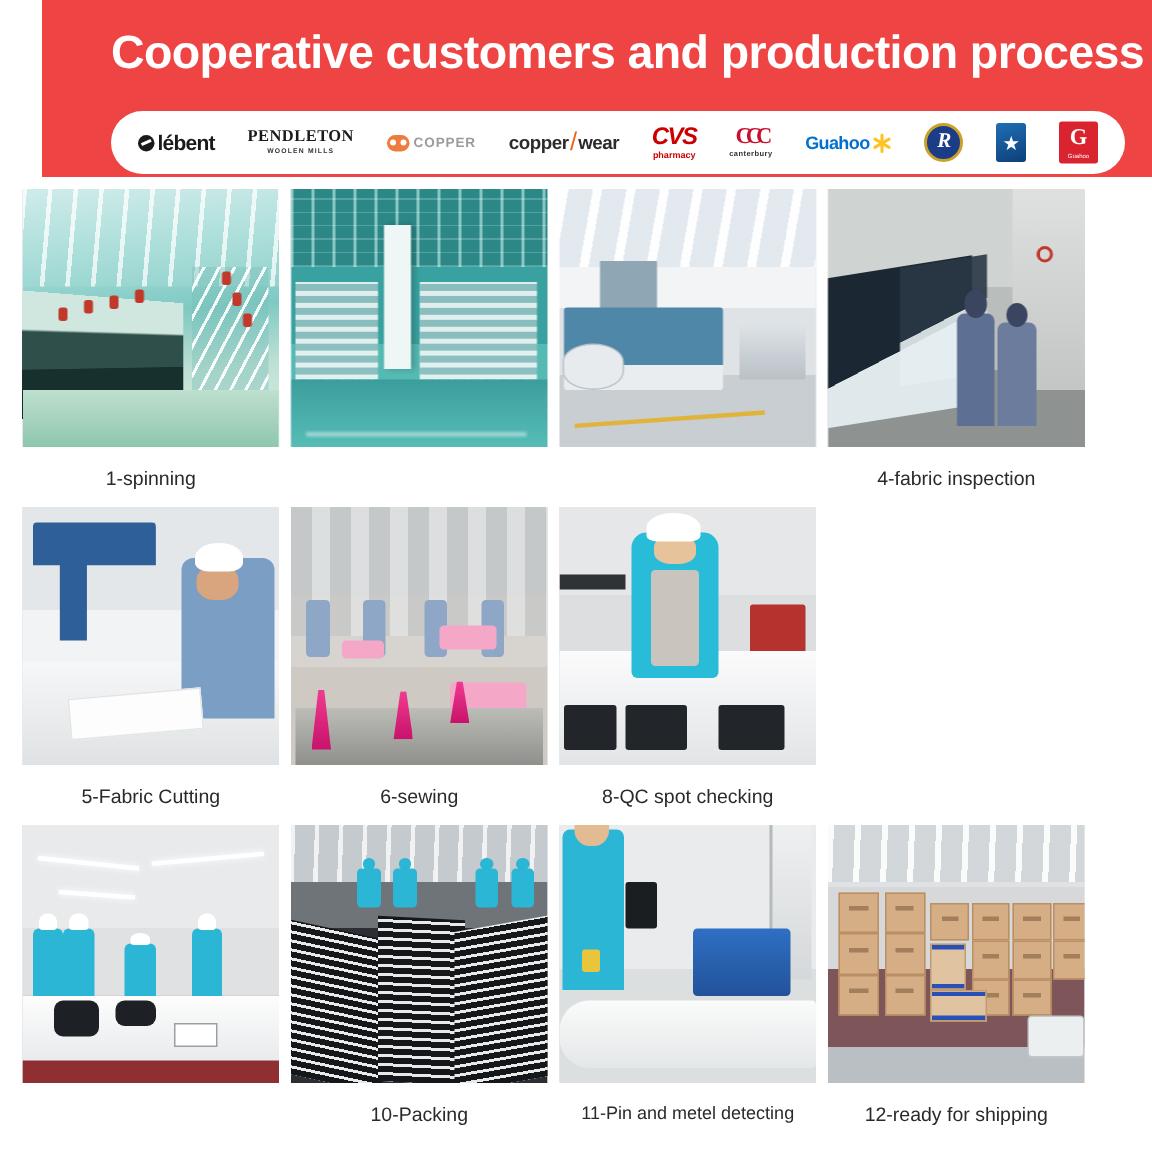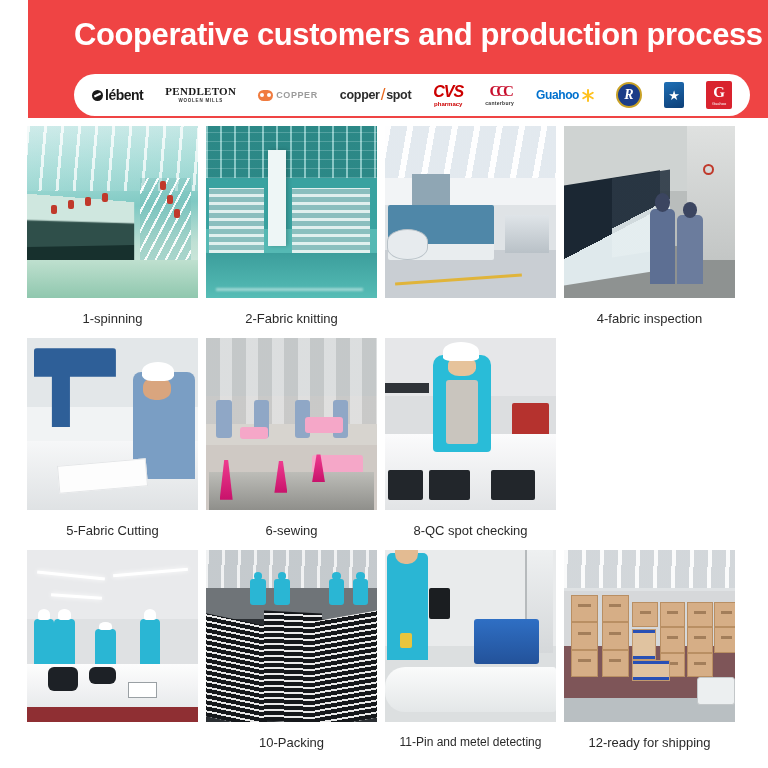--- a/index.html
+++ b/index.html
@@ -90,21 +90,21 @@
 
   .lg-star { width:20px; height:26px; background:linear-gradient(160deg,#1f6fb5,#0d3f78); display:flex; align-items:center; justify-content:center; border-radius:2px;}
   .lg-star span { color:#fff; font-size:13px; line-height:1;}
 
   .lg-g { width:26px; height:28px; background:#D9232E; display:flex; flex-direction:column; align-items:center; justify-content:center; border-radius:2px;}
   .lg-g .gl { color:#fff; font-size:15px; font-weight:bold; line-height:1; font-family:"Liberation Serif", serif;}
   .lg-g .gs { color:#fff; font-size:4px; margin-top:1px;}
 
   
   .grid {
-    padding: 8px 27px 0 27px;
+    padding: 8px 27px 0 15px;
   }
   .row {
     display: flex;
     gap: 8px;
     margin-bottom: 0;
   }
   .cell {
     width: 171px;
     display: flex;
     flex-direction: column;
@@ -289,21 +289,21 @@
       <div class="lg-copper">
         <span class="cmark"></span>
         <span class="ctxt">COPPER</span>
       </div>
     </div>
 
     <div class="logo">
       <div class="lg-copperwear">
         <span>copper</span>
         <span class="slash">/</span>
-        <span>spot</span>
+        <span>wear</span>
       </div>
     </div>
 
     <div class="logo">
       <div class="lg-cvs">
         <div class="c1">CVS</div>
         <div class="c2">pharmacy</div>
       </div>
     </div>
 
@@ -372,21 +372,20 @@
     <div class="cell">
       <div class="photo p2">
         <div class="sc"></div>
           <div class="ceil2"></div>
         <div class="creel" style="left:2%;width:32%"></div>
         <div class="creel" style="left:50%;width:46%"></div>
         <div class="col"></div>
           <div class="fl"></div>
           <div class="gl"></div>
       </div>
-      <div class="caption">2-Fabric knitting</div>
     </div>
 
     <div class="cell">
       <div class="photo p3">
         <div class="sc"></div>
           <div class="roof"></div>
           <div class="mach3b"></div>
         <div class="mach3"></div>
           <div class="drum"></div>
           <div class="far"></div>

